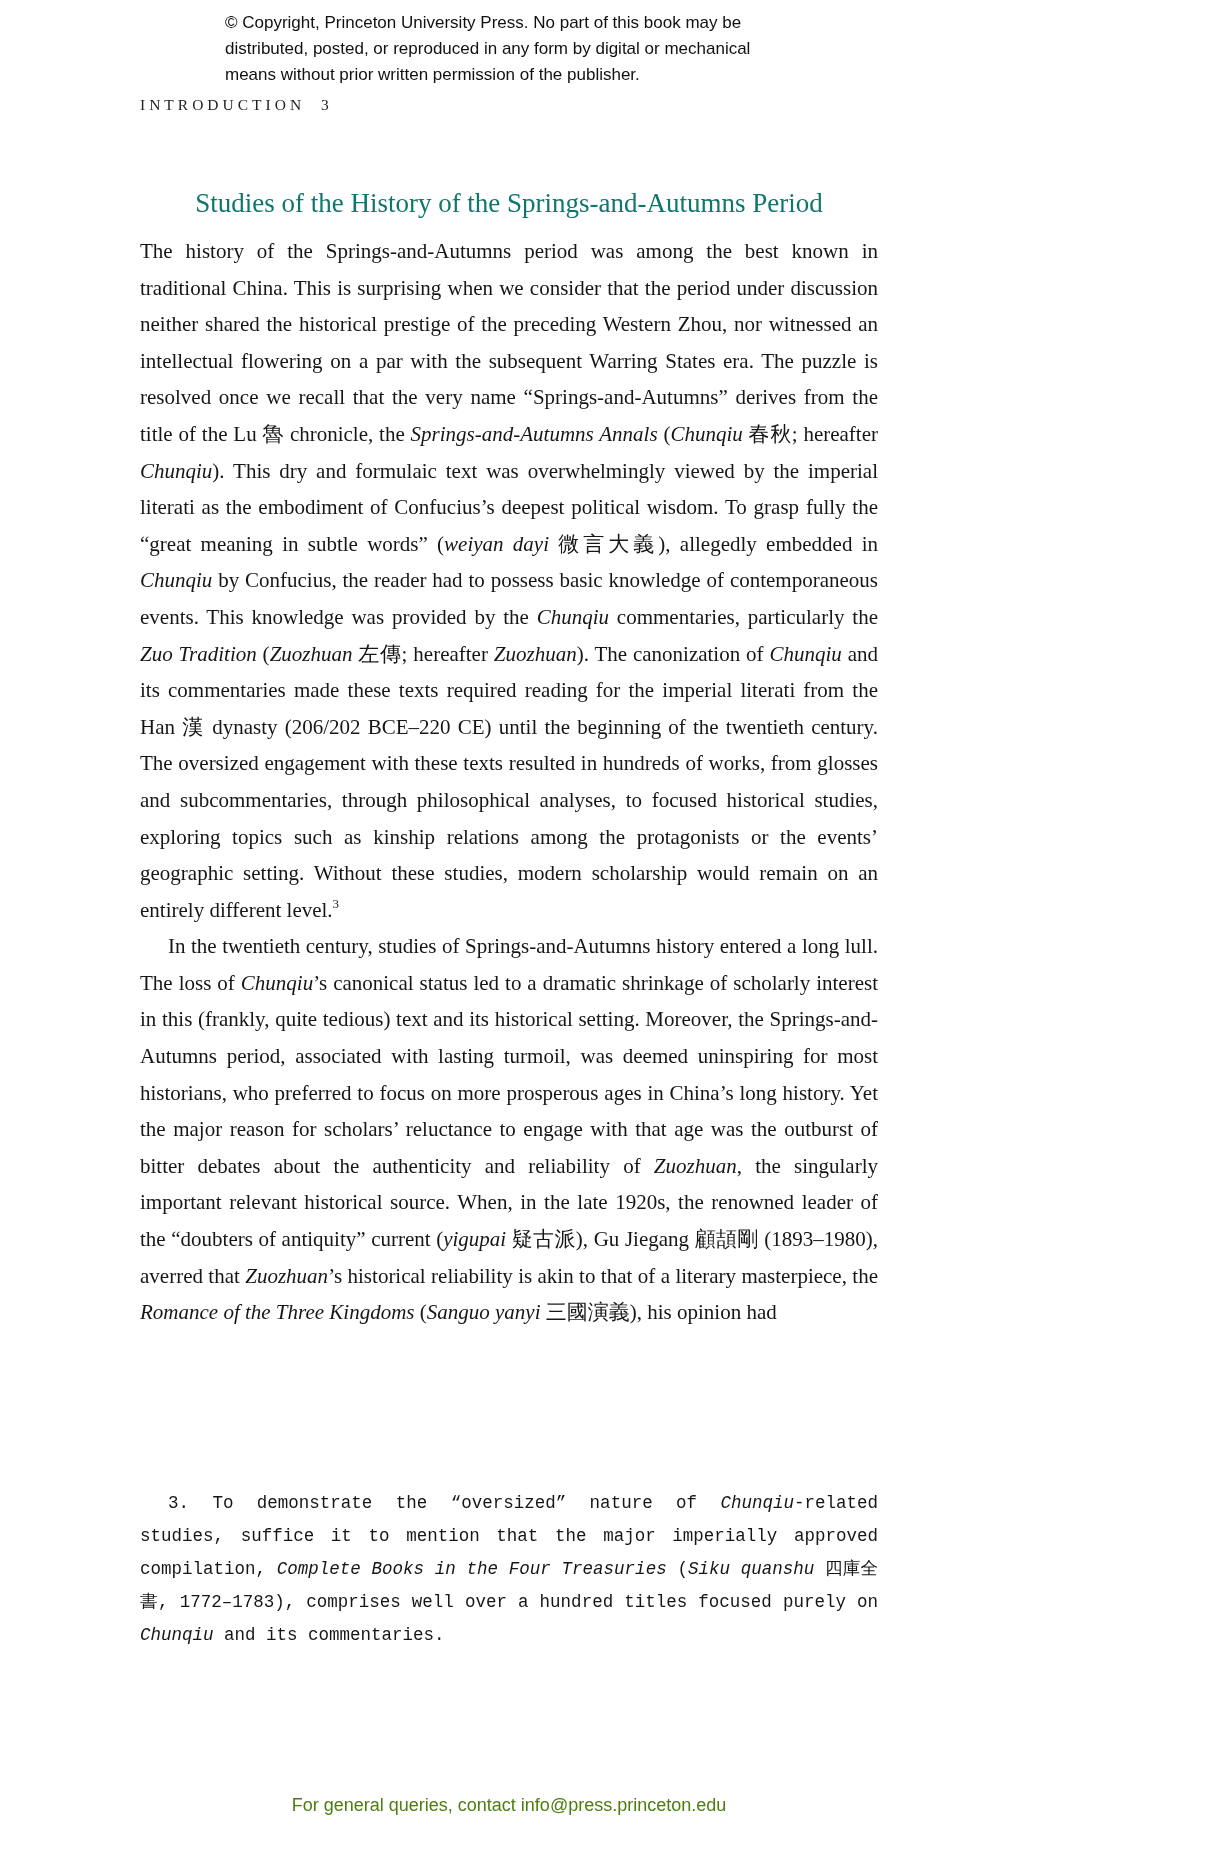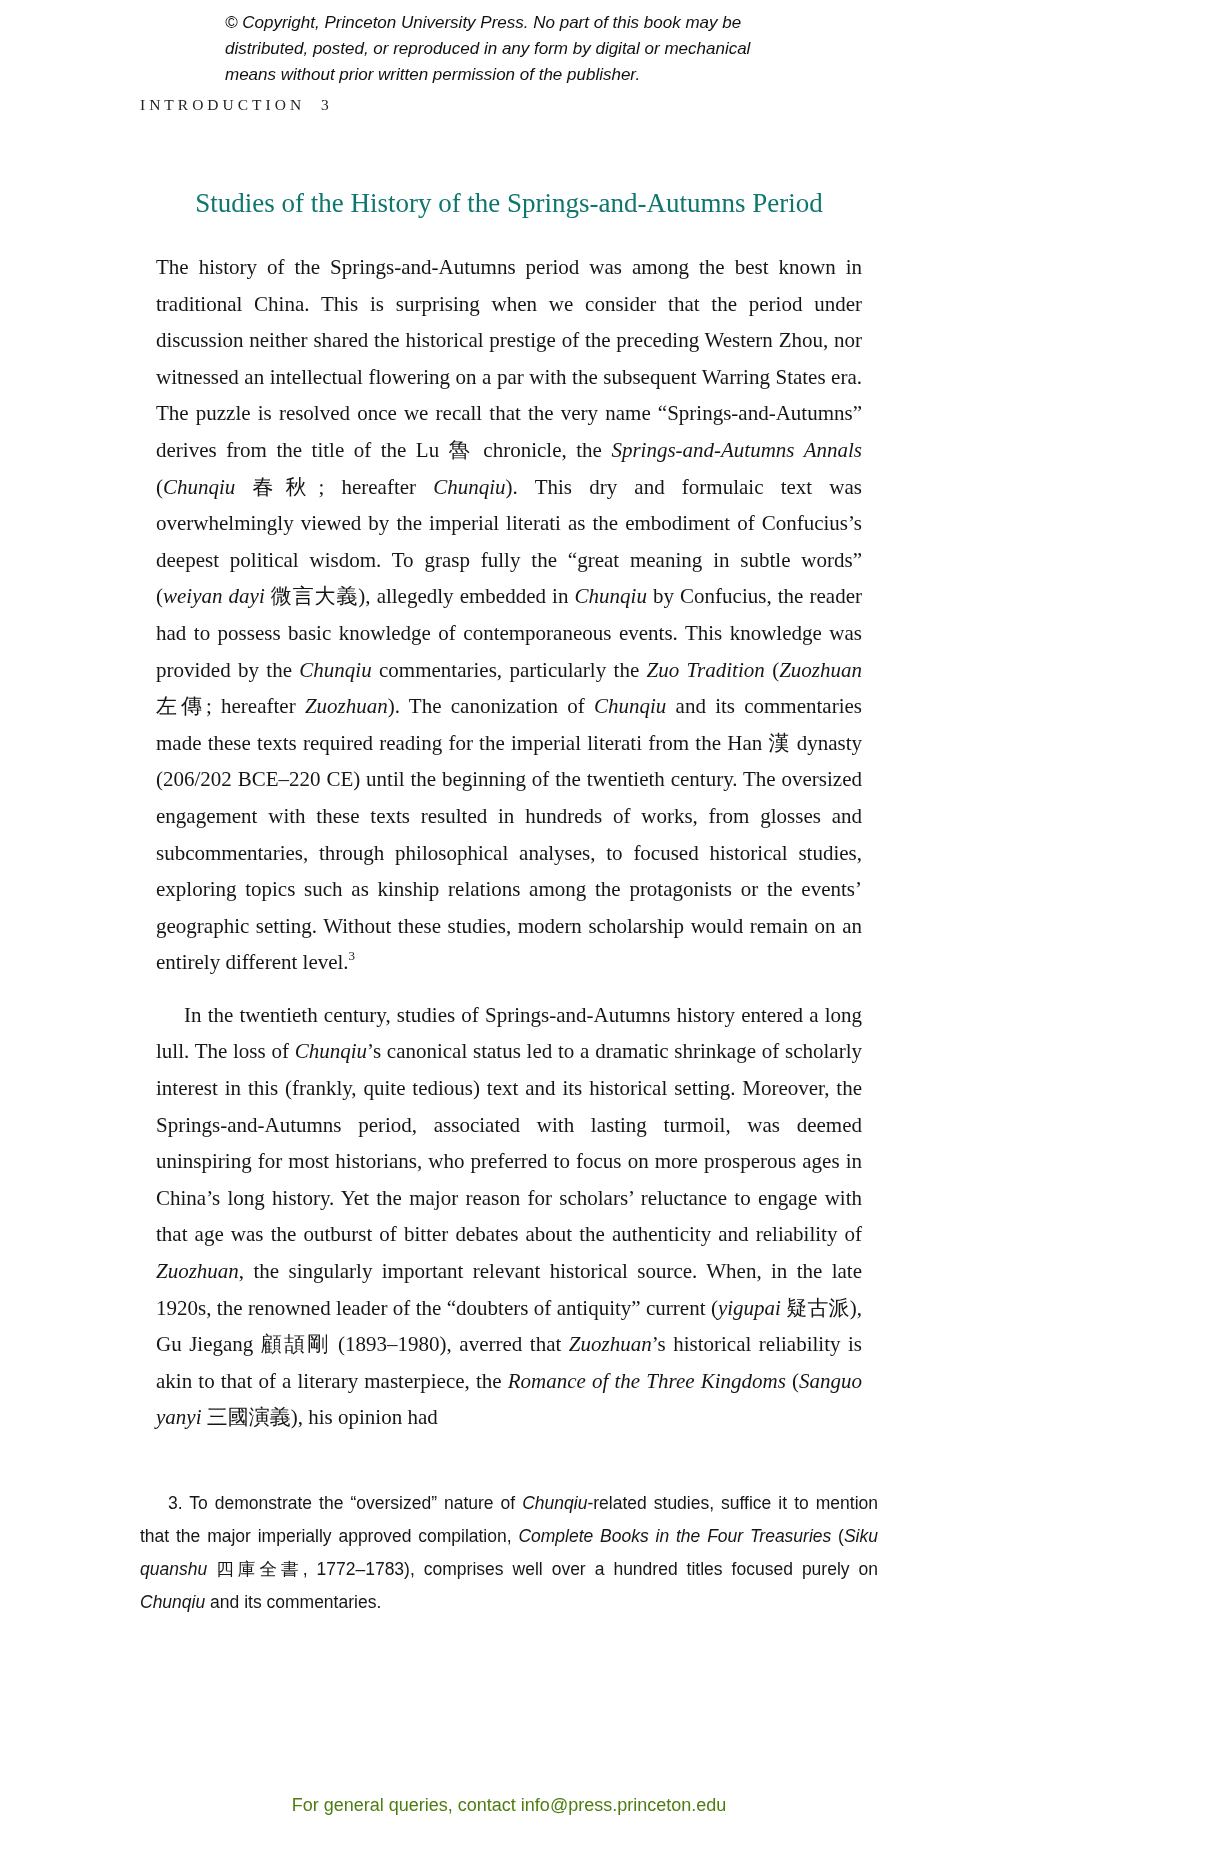--- a/index.html
+++ b/index.html
@@ -15,21 +15,20 @@
   
   .copyright {
     position: absolute;
     left: 225px;
     top: 10px;
     width: 620px;
     font-family: "Liberation Sans", sans-serif;
     font-size: 17px;
     line-height: 26px;
     color: #111;
-    font-style: italic;
   }
 
   
   .running-head {
     position: absolute;
     left: 140px;
     top: 96px;
     width: 738px;
     text-align: left;
     font-family: "Liberation Serif", serif;
@@ -58,31 +57,31 @@
     position: absolute;
     left: 140px;
     top: 233px;
     width: 738px;
     font-family: "Liberation Serif", serif;
     font-size: 21px;
     line-height: 36.6px;
     text-align: justify;
     color: #161616;
   }
-  .bodytext p { margin: 16px; }
+  .bodytext p { margin: 0; }
   .bodytext p.indent { text-indent: 28px; }
   .bodytext sup { font-size: 13px; line-height: 0; vertical-align: 9px; }
 
   
   .footnote {
     position: absolute;
     left: 140px;
     top: 1487px;
     width: 738px;
-    font-family: Liberation Sans, sans-serif;
+    font-family: Liberation Mono, monospace;
     font-size: 17.5px;
     line-height: 33px;
     text-align: justify;
     text-indent: 28px;
     color: #161616;
   }
 
   
   .footer-line {
     position: absolute;

